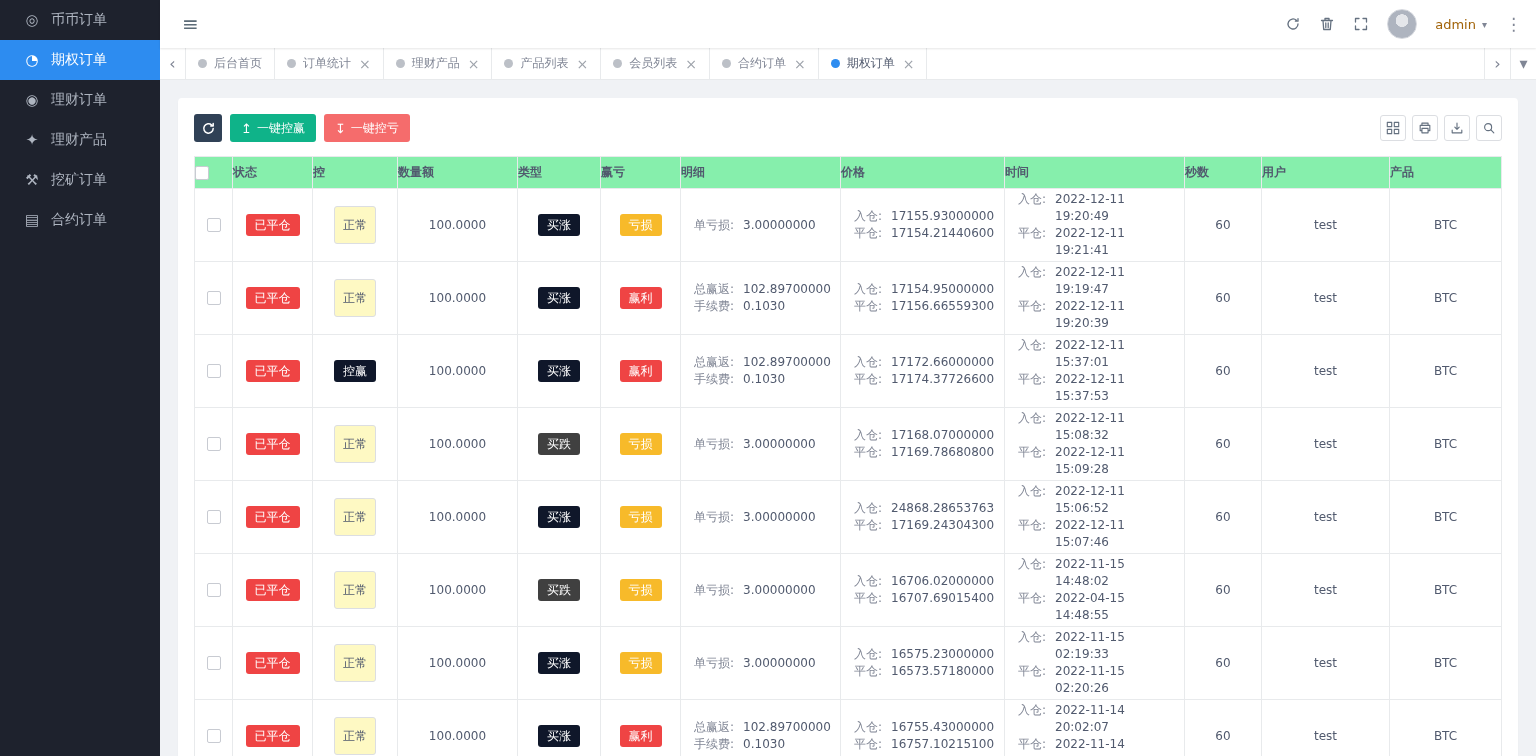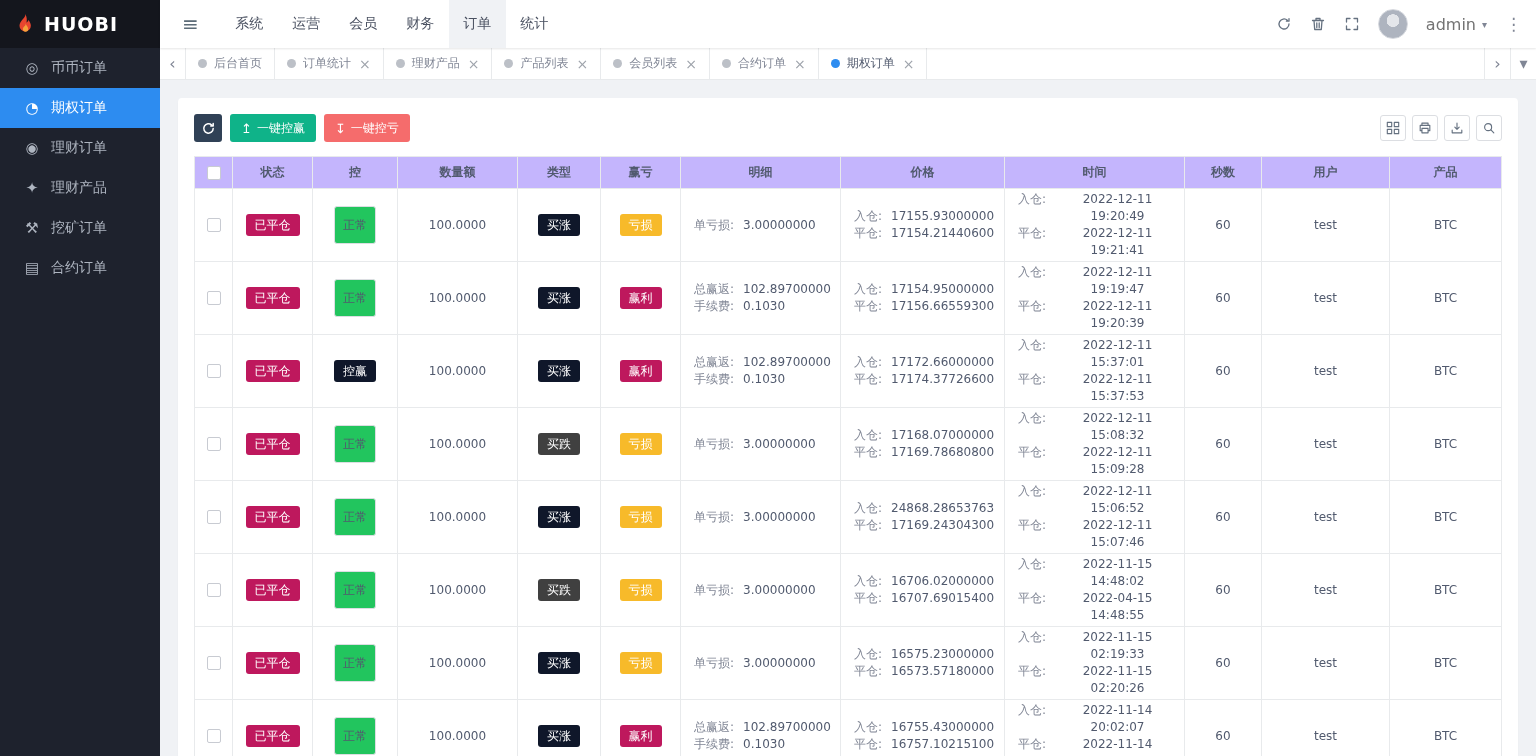--- a/index.html
+++ b/index.html
@@ -18,21 +18,21 @@
   
   .rightcol{flex:1;display:flex;flex-direction:column;min-width:0}
   .navbar{height:48px;background:#fff;display:flex;align-items:center;box-shadow:0 1px 2px rgba(0,0,0,.1);position:relative;z-index:3}
   .hamburger{font-size:20px;color:#5c6b77;padding:0 22px;cursor:pointer}
   .topmenu{display:flex;height:100%}
   .top-item{width:57px;display:flex;align-items:center;justify-content:center;font-size:14px;color:#495060;cursor:pointer}
   .top-item.active{background:#f0f2f5}
   .nav-right{margin-left:auto;display:flex;align-items:center;gap:18px;padding-right:14px}
   .nav-icon{color:#808695;cursor:pointer;display:flex;align-items:center}
   .avatar{width:30px;height:30px;border-radius:50%;background:radial-gradient(circle at 50% 38%,#e4e6ea 0 28%,#aeb4bf 29% 100%);border:1px solid #d4d7dd;cursor:pointer}
-  .username{font-size:16px;color:#737373;cursor:pointer}
+  .username{font-size:13px;color:#a16207;cursor:pointer}
   .caret{color:#808695;font-size:10px;cursor:pointer;margin-left:-12px}
   .more-dots{color:#808695;font-size:17px;cursor:pointer}
 
   
   .tabbar{height:32px;background:#fff;display:flex;align-items:stretch;border-bottom:1px solid #e8eaec;position:relative;z-index:2}
   .tab-arrow{width:26px;display:flex;align-items:center;justify-content:center;color:#808695;font-size:16px;cursor:pointer;border-right:1px solid #e8eaec}
   .tab-arrow.rb{border-right:none;border-left:1px solid #e8eaec}
   .tabs{display:flex;flex:1;overflow:hidden}
   .tab{display:flex;align-items:center;gap:7px;padding:0 12px;border-right:1px solid #e8eaec;font-size:12px;color:#808695;cursor:pointer;white-space:nowrap}
   .tab .dot{width:9px;height:9px;border-radius:50%;background:#bcc0c7}
@@ -48,50 +48,43 @@
   .btn.dark{width:28px;padding:0;justify-content:center;background:#304156}
   .btn.teal{background:#0fb389}
   .btn.redb{background:#f56c6c}
   .bicon{font-size:13px}
   .tool-right{margin-left:auto;display:flex;gap:6px}
   .icon-btn{width:26px;height:26px;border:1px solid #dcdee2;border-radius:3px;background:#fff;display:flex;align-items:center;justify-content:center;cursor:pointer}
 
   
   table{width:100%;border-collapse:collapse;table-layout:fixed}
   th,td{border:1px solid #e8eaec;font-size:12px}
-  thead th{background:#c4b5fd;height:32px;color:#515a6e;font-weight:bold;text-align:center}
+  thead th{background:#86efac;height:32px;color:#515a6e;font-weight:bold;text-align:left}
   td{height:41px;text-align:center;color:#515a6e;padding:2px 4px;background:#fff}
-  td.tleft{text-align:center;padding-left:13px}
+  td.tleft{text-align:left;padding-left:13px}
   .kline{display:flex;gap:9px;line-height:17px;align-items:baseline}
   .kline .k{color:#808695;flex-shrink:0}
   .checkbox{display:inline-block;width:14px;height:14px;border:1px solid #c8cbd2;border-radius:2px;background:#fff;cursor:pointer;vertical-align:middle}
 
   .badge{display:inline-block;padding:5px 9px;border-radius:3px;font-size:12px;color:#fff;line-height:1;white-space:nowrap}
-  .badge.green{background:#be185d;cursor:pointer}
+  .badge.green{background:#ef4444;cursor:pointer}
   .badge.teal{background:#0f172a}
   .badge.pink{background:#404040}
   .badge.yellow{background:#f7ba2a}
-  .badge.plain{background:#22c55e;border:1px solid #dcdee2;color:#515a6e;padding:12px 8px;cursor:pointer}
+  .badge.plain{background:#fef9c3;border:1px solid #dcdee2;color:#515a6e;padding:12px 8px;cursor:pointer}
 
   svg.lineicon{stroke:#657180;fill:none;stroke-width:1.3;stroke-linecap:round;stroke-linejoin:round}
   svg.lineicon.white{stroke:#fff;stroke-width:1.6}
 </style>
 </head>
 <body>
 
 <div class="app">
 
   <aside class="sidebar">
-    <div class="logo">
-      <svg width="22" height="22" viewBox="0 0 24 24">
-        <path fill="#e8452f" d="M12.2 1c1.2 4.4-6.2 6.8-6.2 13a6.2 6.2 0 0 0 12.4 0c0-3.2-1.6-4.8-2.7-6.4-.4 1.5-1 2.2-2.1 2.8.7-2.6.6-6.2-1.4-9.4z"></path>
-        <path fill="#f6a13c" d="M12.6 11.5c.8 2.6-2.9 3.3-2.9 6a2.9 2.9 0 0 0 5.8 0c0-2.3-2-3.4-2.9-6z"></path>
-      </svg>
-      <span class="brand">HUOBI</span>
-    </div>
     <nav id="sidebar-menu">
         <div class="menu-item">
           <span class="menu-icon">◎</span>
           <span>币币订单</span>
         </div>
         <div class="menu-item active">
           <span class="menu-icon">◔</span>
           <span>期权订单</span>
         </div>
         <div class="menu-item">
@@ -110,28 +103,20 @@
           <span class="menu-icon">▤</span>
           <span>合约订单</span>
         </div>
       </nav>
   </aside>
 
   <div class="rightcol">
 
     <header class="navbar">
       <span class="hamburger">≡</span>
-      <nav class="topmenu" id="top-menu">
-          <div class="top-item">系统</div>
-          <div class="top-item">运营</div>
-          <div class="top-item">会员</div>
-          <div class="top-item">财务</div>
-          <div class="top-item active">订单</div>
-          <div class="top-item">统计</div>
-        </nav>
       <div class="nav-right">
         <span class="nav-icon">
           <svg class="lineicon" width="16" height="16" viewBox="0 0 16 16">
               <path d="M13 8a5 5 0 1 1-1.6-3.7M13 2.6V5.2h-2.6"></path>
             </svg>
         </span>
         <span class="nav-icon">
           <svg class="lineicon" width="16" height="16" viewBox="0 0 16 16">
               <path d="M2.5 4.5h11M6 4.5v-2h4v2M4 4.5l.7 9h6.6l.7-9M6.8 7v4.5M9.2 7v4.5"></path>
             </svg>

